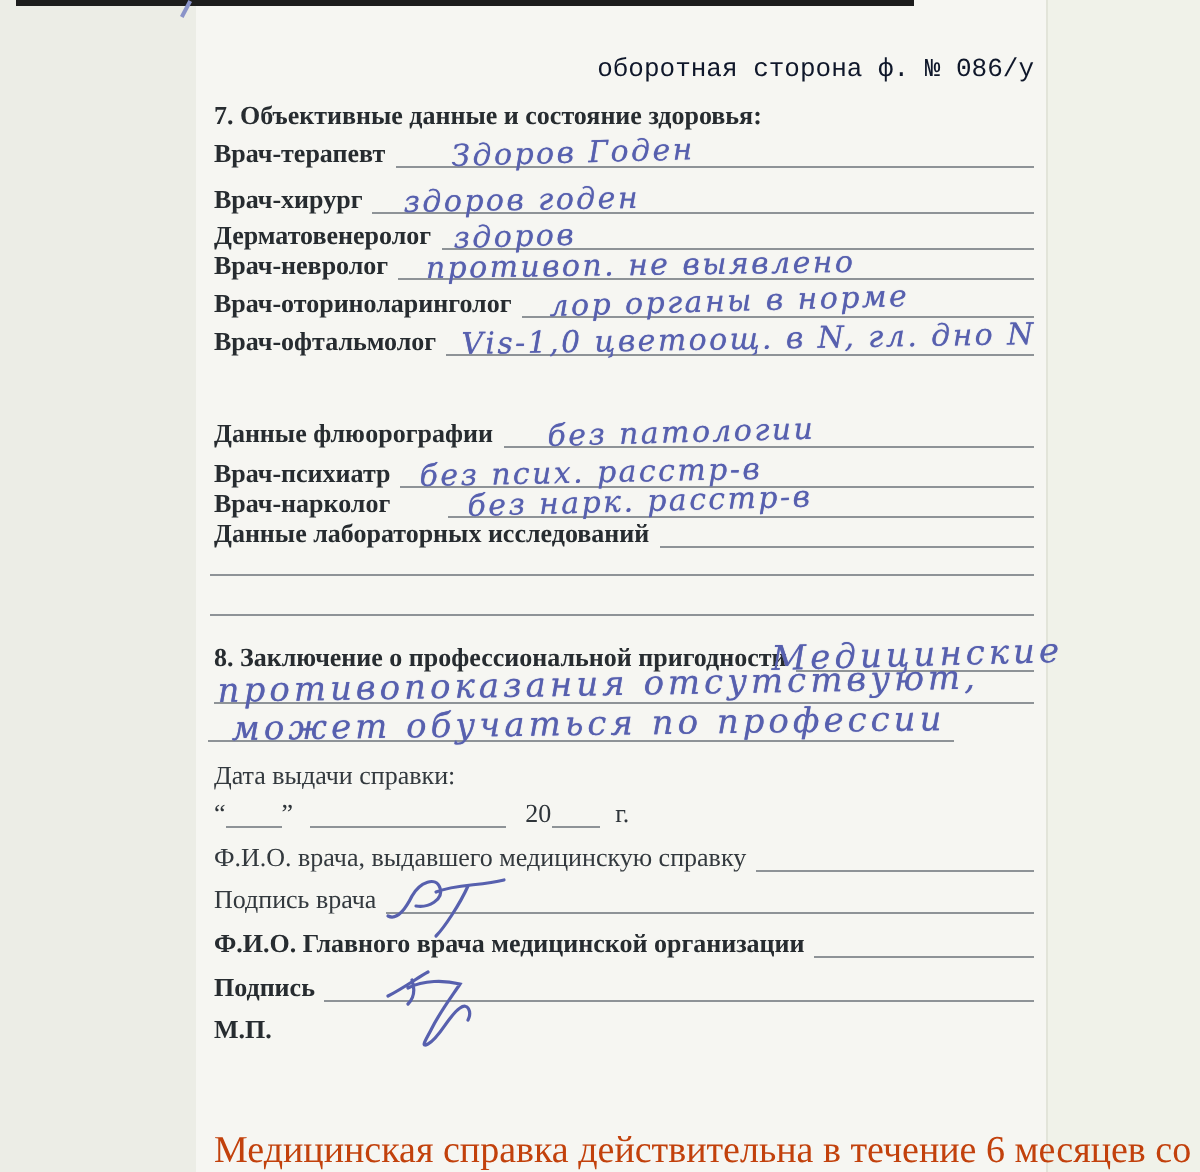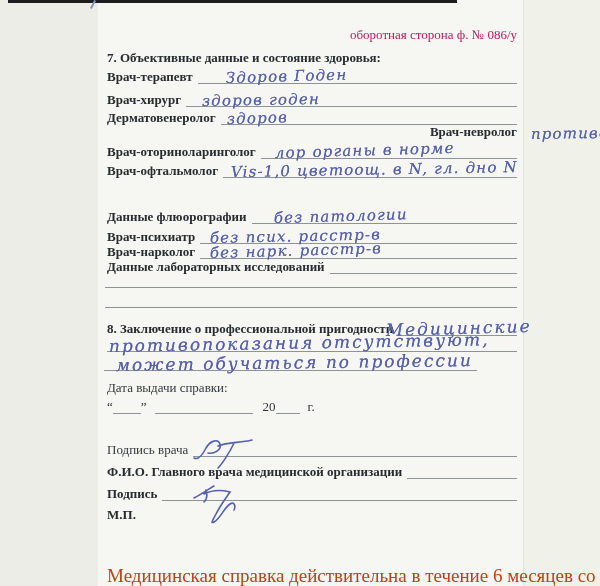--- a/index.html
+++ b/index.html
@@ -28,21 +28,21 @@
 
   .hw {
     position:absolute; bottom:-4px; white-space:nowrap;
     font-family:"DejaVu Serif", serif; font-style:italic;
     color:#5760ae; font-size:15px; letter-spacing:1.2px;
     transform:rotate(-1.6deg); transform-origin:left bottom;
     text-shadow:0 0 0.4px #6a72bd;
   }
   .hw-lg { font-size:17px; letter-spacing:2px; bottom:-5px; }
 
-  .header-note { position:absolute; top:27px; right:83px; font-size:13px; color:#be185d; }
+  .header-note { position:absolute; top:27px; right:83px; font-size:13px; color:#0f172a;font-family:Liberation Mono, monospace; }
   .title { position:absolute; left:107px; font-size:13px; font-weight:bold; color:#272c30; white-space:nowrap; }
   .plain { font-size:13px; line-height:14px; color:#33393e; white-space:nowrap; }
 
   .date-row { position:absolute; left:107px; top:399px; display:flex; align-items:flex-end; font-size:13px; }
   .date-row .seg { border-bottom:1px solid #8e9397; height:14px; display:inline-block; }
   .date-row .t { line-height:15px; }
 
   .sig { position:absolute; pointer-events:none; }
   .sig path { fill:none; stroke:#5760ae; stroke-width:1.6; stroke-linecap:round; }
 
@@ -77,21 +77,21 @@
       </span>
   </div>
 
   <div class="row" style="top:110px;">
     <span class="lbl b">Дерматовенеролог</span>
     <span class="fill">
         <i class="hw" style="left:6px;">здоров</i>
       </span>
   </div>
 
-  <div class="row" style="top:125px;flex-direction:column;">
+  <div class="row" style="top:125px;">
     <span class="lbl b">Врач-невролог</span>
     <span class="fill">
         <i class="hw" style="left:14px; transform:rotate(-0.8deg);">противоп. не выявлено</i>
       </span>
   </div>
 
   <div class="row" style="top:144px;">
     <span class="lbl b">Врач-оториноларинголог</span>
     <span class="fill">
         <i class="hw" style="left:14px;">лор органы в норме</i>
@@ -112,21 +112,21 @@
       </span>
   </div>
 
   <div class="row" style="top:229px;text-align:center;">
     <span class="lbl b">Врач-психиатр</span>
     <span class="fill">
         <i class="hw" style="left:10px; transform:rotate(-1.2deg);">без псих. расстр-в</i>
       </span>
   </div>
 
-  <div class="row" style="top:244px;">
+  <div class="row" style="top:244px;gap:24px;">
     <span class="lbl b">Врач-нарколог</span>
     <span class="fill">
         <i class="hw" style="left:10px;">без нарк. расстр-в</i>
       </span>
   </div>
 
   <div class="row" style="top:259px;align-items:flex-end;">
     <span class="lbl b">Данные лабораторных исследований</span>
     <span class="fill">
         <i class="hw"></i>
@@ -158,20 +158,24 @@
   <div class="date-row">
     <span class="t">“</span>
     <span class="seg" style="width:28px;"></span>
     <span class="t">”</span>
     <span class="seg" style="width:98px; margin-left:8px;"></span>
     <span class="t" style="margin-left:10px;">20</span>
     <span class="seg" style="width:24px;"></span>
     <span class="t" style="margin-left:8px;">г.</span>
   </div>
 
+  <div class="row" style="top:421px;">
+    <span class="lbl plain">Ф.И.О. врача, выдавшего медицинскую справку</span>
+    <span class="fill"></span>
+  </div>
 
   <div class="row" style="top:442px;">
     <span class="lbl plain">Подпись врача</span>
     <span class="fill"></span>
   </div>
   <svg class="sig" style="left:188px; top:434px;" width="80" height="38" viewBox="0 0 80 38">
     <path d="M6,24 C10,26 14,22 18,14 C22,7 30,4 32,10 C34,16 26,20 20,19 M30,12 C40,8 52,9 64,6 M46,9 C42,18 34,30 30,34"></path>
   </svg>
 
   <div class="row" style="top:464px;">

